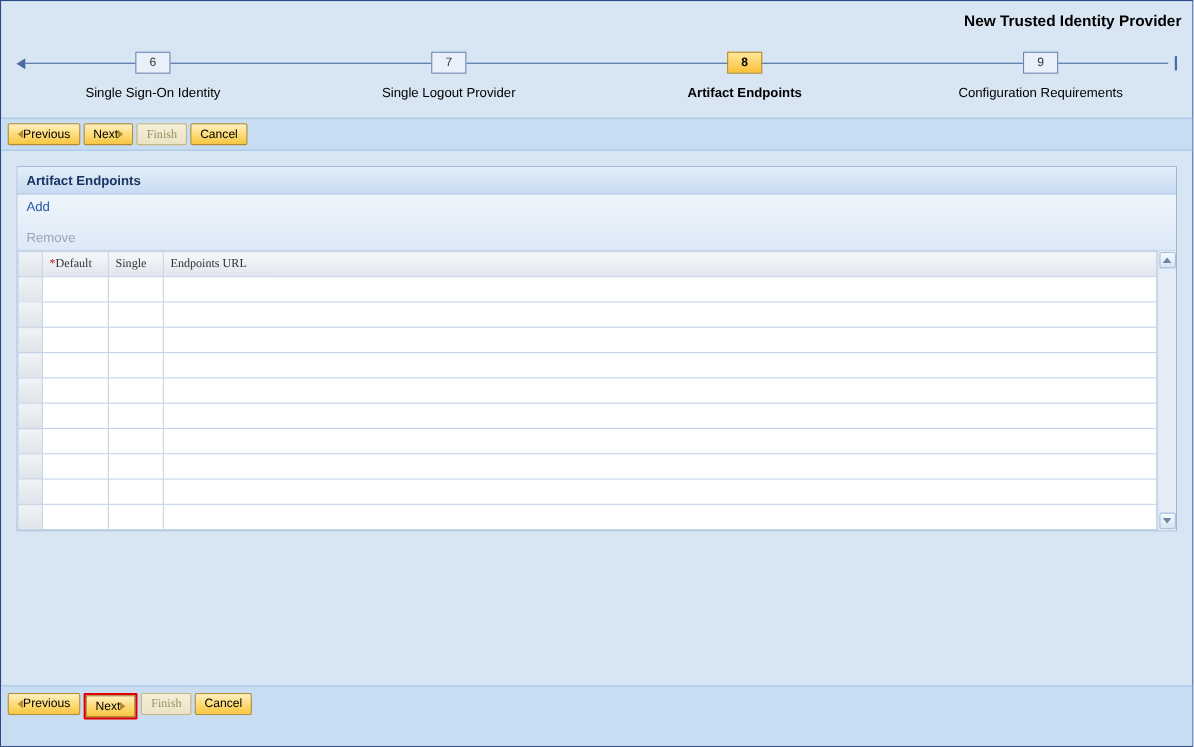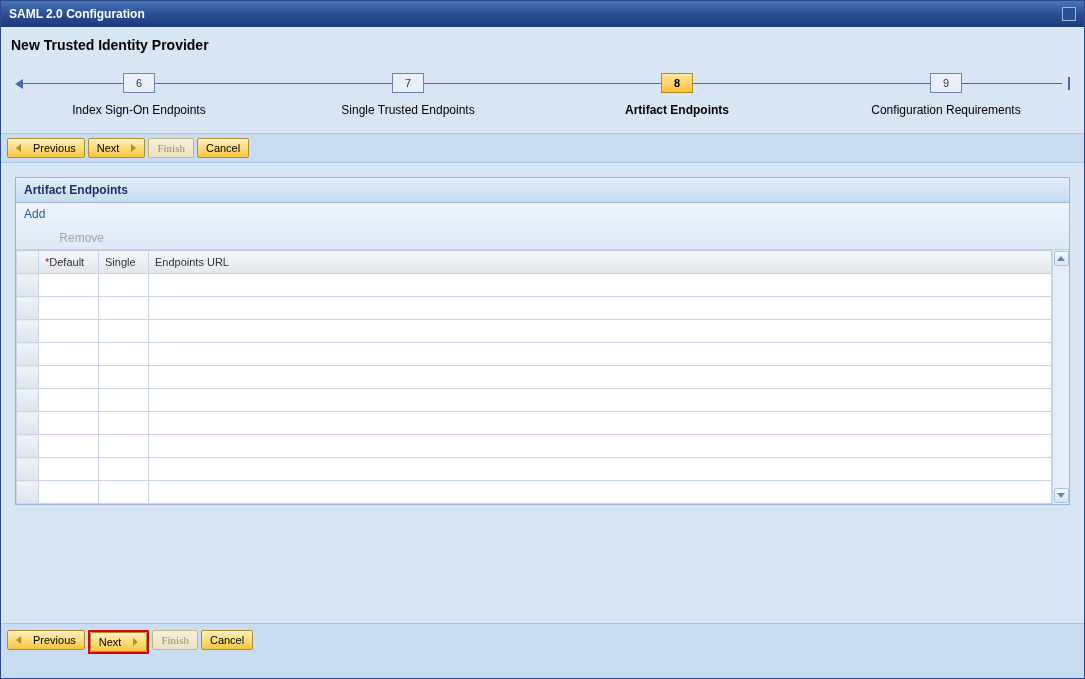--- a/index.html
+++ b/index.html
@@ -35,20 +35,21 @@
     height: 14px;
     border: 1px solid #9fb7df;
     background: #2a4f95;
     box-sizing: border-box;
   }
   .page-title {
     font-size: 14px;
     font-weight: bold;
     padding: 10px 10px 4px 10px;
     color: #000;
+    text-align: right;
   }
 
   
   .roadmap {
     position: relative;
     height: 64px;
     margin: 4px 14px 8px 14px;
   }
   .roadmap-line {
     position: absolute;
@@ -120,21 +121,21 @@
     background: #c9ddf2;
     border-top: 1px solid #a9c4e4;
     border-bottom: 1px solid #a9c4e4;
     padding: 4px 6px;
     display: flex;
     gap: 3px;
   }
   .btn {
     display: inline-flex;
     align-items: center;
-    gap: 12px;
+    gap: 0;
     height: 20px;
     padding: 0 8px;
     border: 1px solid #b38c2f;
     border-radius: 2px;
     background: linear-gradient(to bottom, #fff0c2, #fddc7a 50%, #f8c642);
     font-size: 11px;
     color: #000;
     cursor: pointer;
     box-sizing: border-box;
   }
@@ -178,31 +179,33 @@
     font-size: 12px;
     color: #1a3564;
   }
   .panel-toolbar {
     background: linear-gradient(to bottom, #eef4fb, #dde9f6);
     border-bottom: 1px solid #b9cde6;
     padding: 4px 8px;
     display: flex;
     gap: 14px;
     font-size: 12px;
+    flex-direction: column;
   }
   .panel-toolbar .link { color: #245aa6; cursor: pointer; }
-  .panel-toolbar .link.disabled { color: #99a7b8; cursor: default; margin-top: 24px; }
+  .panel-toolbar .link.disabled { color: #99a7b8; cursor: default; }
 
   .grid-wrap {
     position: relative;
   }
   .grid {
     width: 100%;
     border-collapse: collapse;
     table-layout: fixed;
+    font-family: Liberation Serif, serif;
   }
   .grid th, .grid td {
     border: 1px solid #c6d4e6;
     height: 23px;
     box-sizing: border-box;
     font-size: 11px;
     padding: 0 6px;
     text-align: left;
     background: #fff;
     overflow: hidden;
@@ -259,39 +262,35 @@
     display: flex;
     align-items: flex-start;
     gap: 3px;
   }
 </style>
 </head>
 <body>
 
 <div class="window">
 
-  <div class="title-bar">
-    <span>SAML 2.0 Configuration</span>
-    <span class="title-bar-icon"></span>
-  </div>
 
   <div class="page-title">New Trusted Identity Provider</div>
 
   <div class="roadmap">
     <div class="roadmap-line"></div>
     <div class="roadmap-line-arrow-left"></div>
     <div class="roadmap-line-end-right"></div>
     <div class="roadmap-steps" id="roadmap-steps">
         <div class="step">
           <div class="step-box">6</div>
-          <div class="step-label">Index Sign-On Endpoints</div>
+          <div class="step-label">Single Sign-On Identity</div>
         </div>
         <div class="step">
           <div class="step-box">7</div>
-          <div class="step-label">Single Trusted Endpoints</div>
+          <div class="step-label">Single Logout Provider</div>
         </div>
         <div class="step active">
           <div class="step-box">8</div>
           <div class="step-label">Artifact Endpoints</div>
         </div>
         <div class="step">
           <div class="step-box">9</div>
           <div class="step-label">Configuration Requirements</div>
         </div>
       </div>

